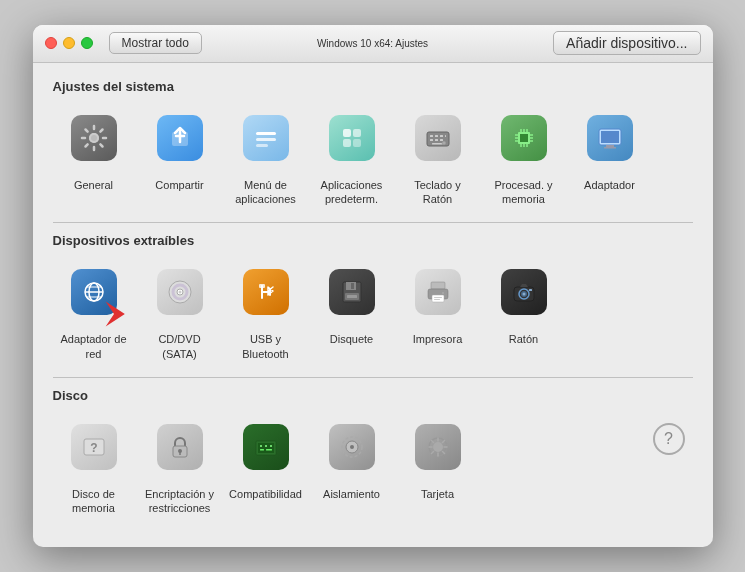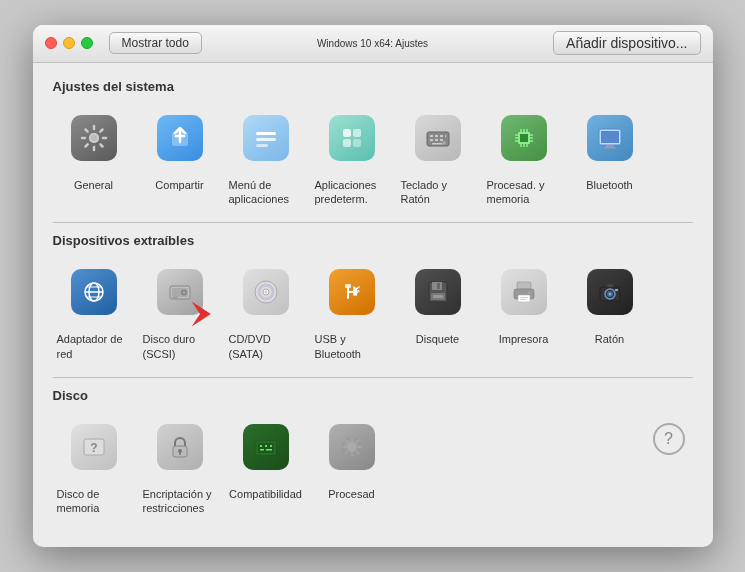--- a/index.html
+++ b/index.html
@@ -104,21 +104,21 @@
       width: 52px;
       height: 52px;
       display: flex;
       align-items: center;
       justify-content: center;
       margin-bottom: 4px;
     }
     .device-label {
       font-size: 11px;
       color: #333;
-      text-align: left;
+      text-align: center;
       line-height: 1.3;
       margin-top: 10px;
     }
     .divider {
       border: none;
       border-top: 1px solid #c0c0c0;
       margin: 4px 0 10px 0;
     }
     
     .help-btn {
@@ -368,21 +368,21 @@
         <div class="icon-box">
           <div class="icon-img icon-screen">
             <svg width="28" height="28" viewBox="0 0 28 28" fill="none">
               <rect x="3" y="5" width="22" height="16" rx="2" fill="#bbddff" stroke="#5588cc" stroke-width="1"></rect>
               <rect x="5" y="7" width="18" height="12" fill="#5588cc"></rect>
               <rect x="10" y="21" width="8" height="2" fill="#9999aa"></rect>
               <rect x="8" y="23" width="12" height="1.5" rx="0.5" fill="#9999aa"></rect>
             </svg>
           </div>
         </div>
-        <span class="device-label">Bluetooth</span>
+        <span class="device-label">Adaptador</span>
       </div>
 
     </div>
 
     <hr class="divider">
 
     <div class="section-title">Dispositivos extraíbles</div>
     <div class="items-grid" style="position:relative;">
 
       <div class="device-item">
@@ -393,34 +393,20 @@
               <ellipse cx="14" cy="14" rx="5" ry="9" stroke="white" stroke-width="1.5" fill="none"></ellipse>
               <line x1="5" y1="14" x2="23" y2="14" stroke="white" stroke-width="1.5"></line>
               <line x1="6" y1="9" x2="22" y2="9" stroke="white" stroke-width="1"></line>
               <line x1="6" y1="19" x2="22" y2="19" stroke="white" stroke-width="1"></line>
             </svg>
           </div>
         </div>
         <span class="device-label">Adaptador de red</span>
       </div>
 
-      <div class="device-item">
-        <div class="icon-box">
-          <div class="icon-img icon-harddisk">
-            <svg width="28" height="28" viewBox="0 0 28 28" fill="none">
-              <rect x="4" y="8" width="20" height="13" rx="2" fill="#c0c0c0" stroke="#888" stroke-width="1"></rect>
-              <rect x="6" y="10" width="16" height="9" rx="1" fill="#aaa"></rect>
-              <circle cx="18" cy="14.5" r="3" fill="#888"></circle>
-              <circle cx="18" cy="14.5" r="1" fill="#bbb"></circle>
-              <rect x="6" y="19" width="6" height="1" rx="0.5" fill="#999"></rect>
-            </svg>
-          </div>
-        </div>
-        <span class="device-label">Disco duro (SCSI)</span>
-      </div>
 
       <div class="device-item arrow-wrapper" style="position:relative;">
 
         <svg class="big-arrow" viewBox="0 0 60 50" fill="none">
           <path d="M5 25 L42 25 L32 10 L55 25 L32 40 L42 25" fill="#e03030"></path>
         </svg>
         <div class="icon-box">
           <div class="icon-img icon-cddvd">
             <svg width="28" height="28" viewBox="0 0 28 28" fill="none">
               <circle cx="14" cy="14" r="11" fill="#ddd" stroke="#aaa" stroke-width="1"></circle>
@@ -540,32 +526,44 @@
                 <circle cx="14" cy="13" r="1" fill="#88ff88"></circle>
                 <circle cx="19" cy="13" r="1" fill="#88ff88"></circle>
                 <rect x="8" y="16" width="4" height="1.5" rx="0.5" fill="#66ee66"></rect>
                 <rect x="14" y="16" width="6" height="1.5" rx="0.5" fill="#66ee66"></rect>
               </svg>
             </div>
           </div>
           <span class="device-label">Compatibilidad</span>
         </div>
 
+        <div class="device-item">
+          <div class="icon-box">
+            <div class="icon-img icon-isolation">
+              <svg width="28" height="28" viewBox="0 0 28 28" fill="none">
+                <circle cx="14" cy="14" r="10" fill="none" stroke="#aaa" stroke-width="1.5" stroke-dasharray="3 2"></circle>
+                <circle cx="14" cy="14" r="6" fill="#c0c0c0" stroke="#888" stroke-width="1"></circle>
+                <circle cx="14" cy="14" r="2" fill="#777"></circle>
+              </svg>
+            </div>
+          </div>
+          <span class="device-label">Aislamiento</span>
+        </div>
 
         <div class="device-item">
           <div class="icon-box">
             <div class="icon-img icon-advanced">
               <svg width="28" height="28" viewBox="0 0 28 28" fill="none">
                 <circle cx="14" cy="14" r="9" fill="none" stroke="#999" stroke-width="1.5"></circle>
                 <circle cx="14" cy="14" r="5" fill="#aaa"></circle>
                 <path d="M14 5v3M14 20v3M5 14h3M20 14h3M7.5 7.5l2 2M18.5 18.5l2 2M7.5 20.5l2-2M18.5 9.5l2-2" stroke="#aaa" stroke-width="1.5" stroke-linecap="round"></path>
               </svg>
             </div>
           </div>
-          <span class="device-label">Procesad</span>
+          <span class="device-label">Tarjeta</span>
         </div>
 
       </div>
 
       <div style="display:flex; align-items:flex-end; padding-bottom:10px; padding-right:8px;">
         <button class="help-btn">
           <span>?</span>
         </button>
       </div>
     </div>

